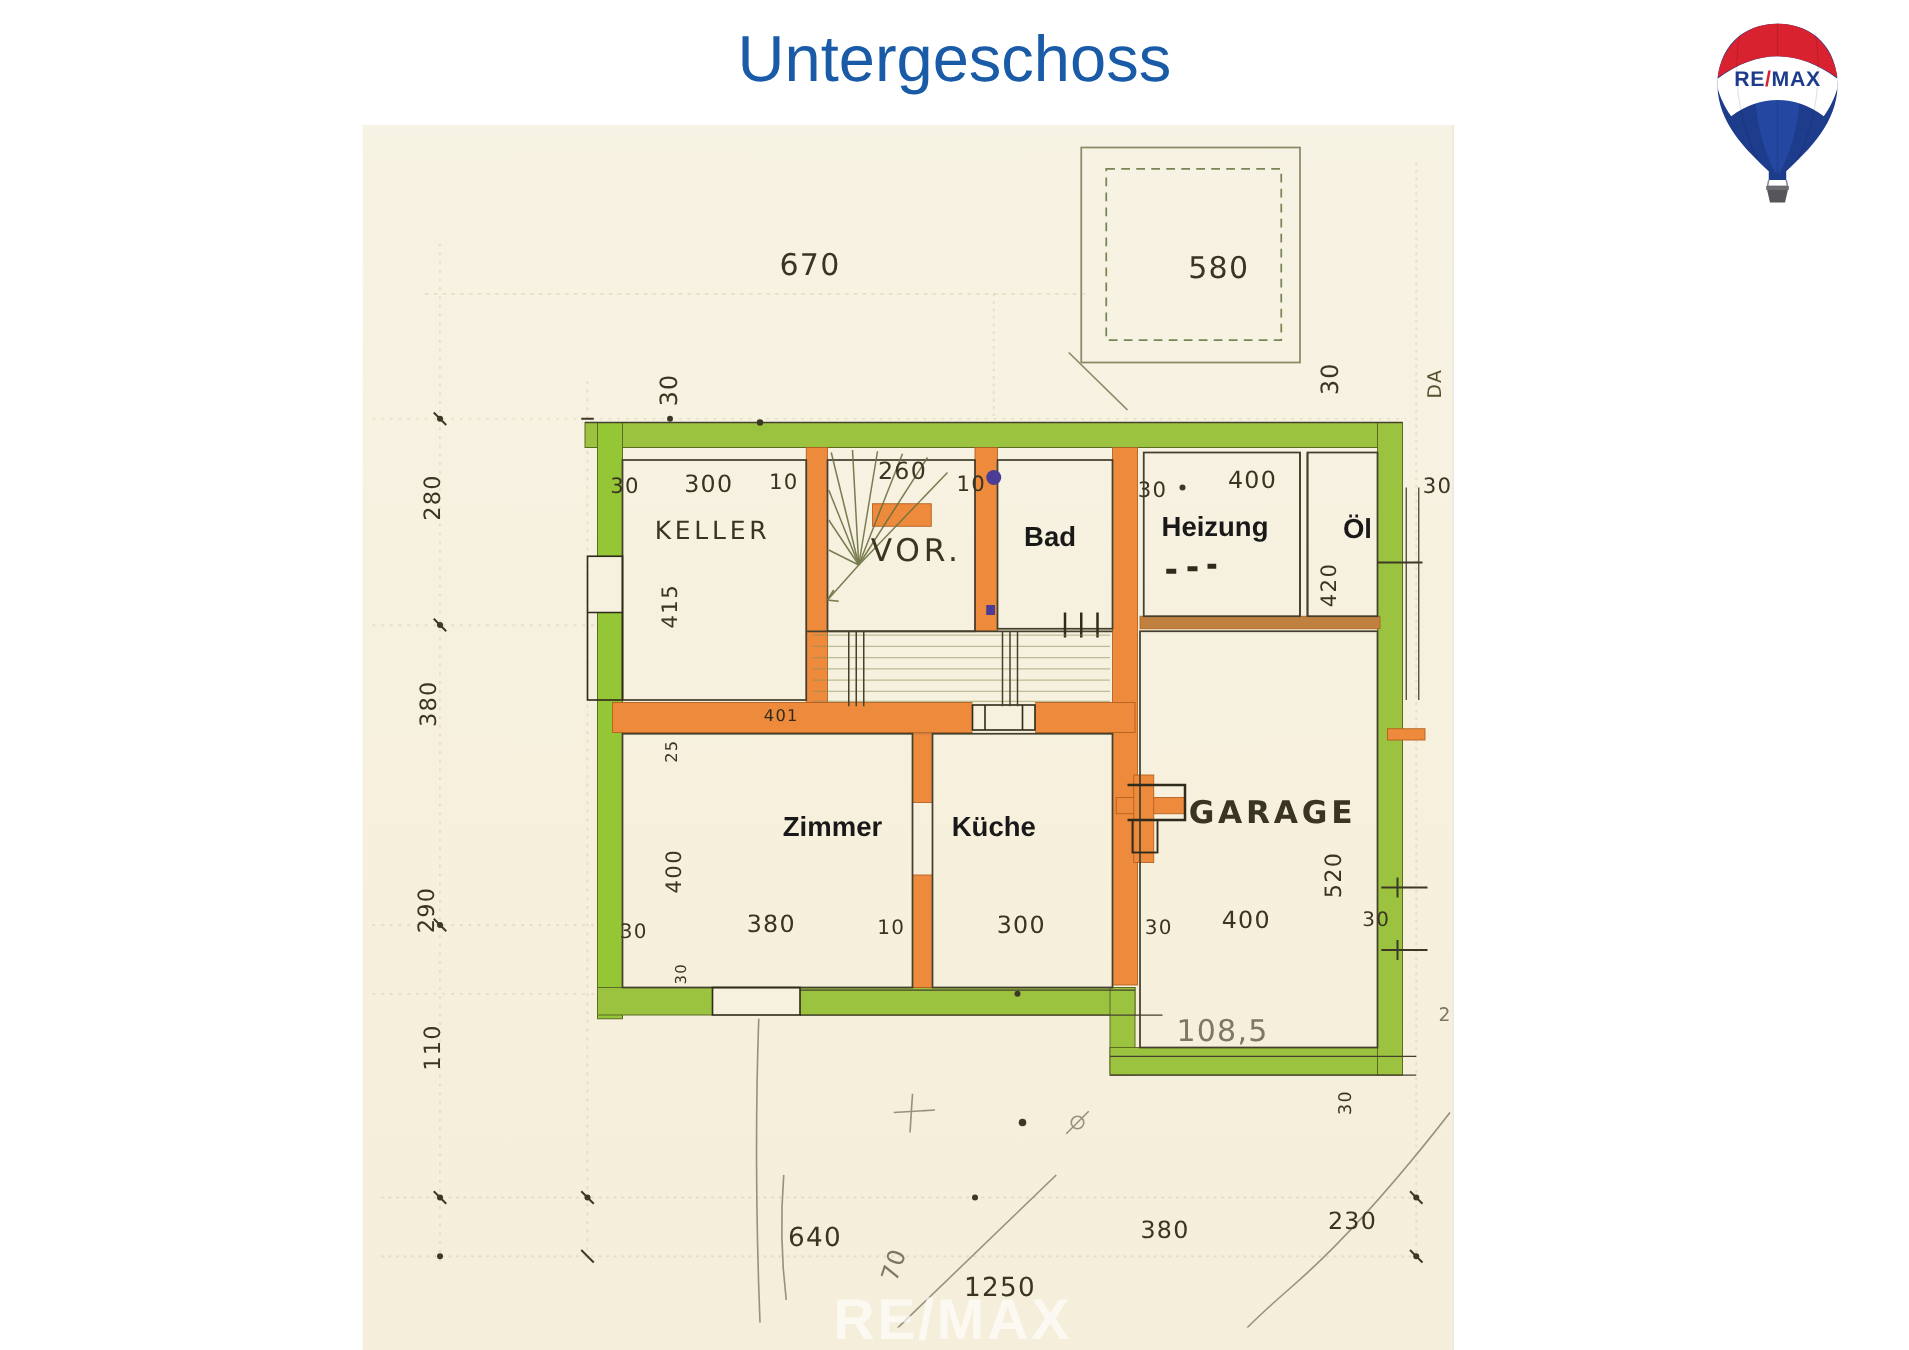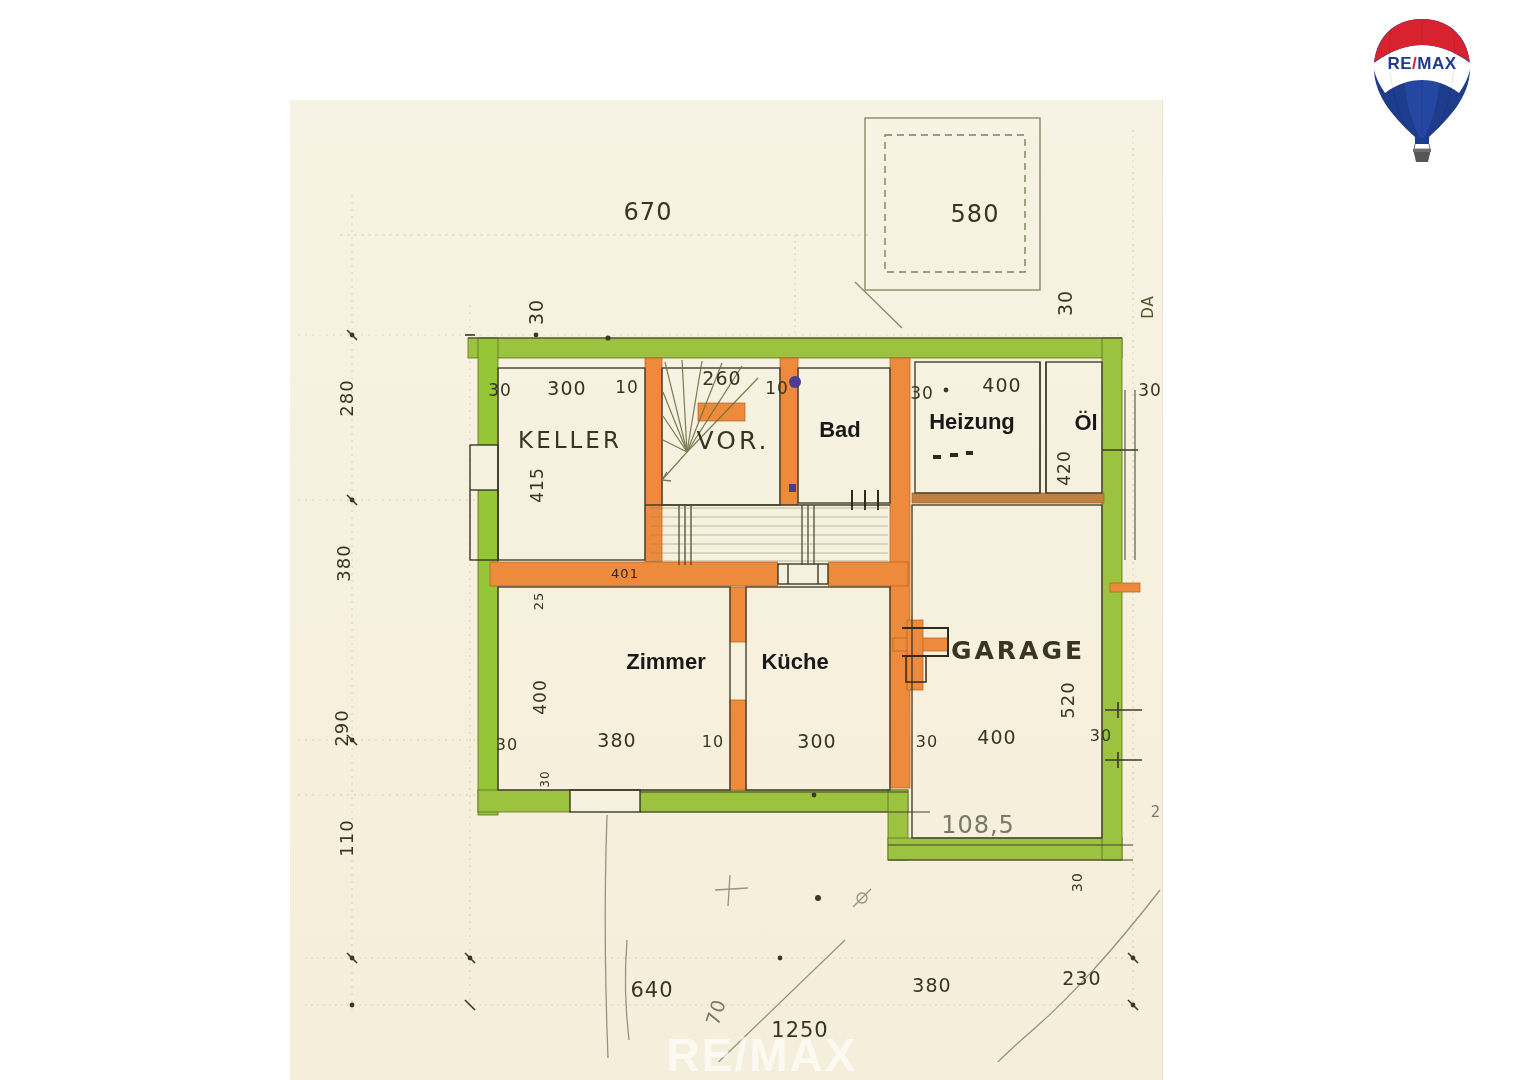--- a/index.html
+++ b/index.html
@@ -24,20 +24,21 @@
   #watermark{position:absolute;left:472px;top:928px;width:0;text-align:center;overflow:visible;}
   #watermark span{display:inline-block;transform:translate(-50%,0);
        color:#ffffff;opacity:.62;font-weight:700;font-size:46px;letter-spacing:2px;
        font-family:"Liberation Sans",sans-serif;}
 </style>
 </head>
 <body>
 
 <div id="stage">
 
+  <div id="title" style="color:#1a5ba7;">Untergeschoss</div>
 
   <svg id="logo" viewBox="0 0 112 152">
 
     <path d="M56,3 C85,3 104,23 104,52 C104,82 81,104 63,121 L63,128 L49,128 L49,121 C31,104 8,82 8,52 C8,23 27,3 56,3 Z" fill="#1e3c8c"></path>
     <path d="M56,3 C66,3 74,23 74,52 C74,84 66,106 58,122 L54,122 C46,106 38,84 38,52 C38,23 46,3 56,3 Z" fill="#2a52b5" opacity="0.55"></path>
 
     <path d="M8,47 C24,35 40,29 56,29 C72,29 88,35 104,47 L104,54 C102,62 98,70 93,77 C81,68 69,64 56,64 C43,64 31,68 19,77 C14,70 10,62 8,54 Z" fill="#ffffff"></path>
 
     <path d="M56,3 C82,3 100,20 104,46 C88,35 72,29 56,29 C40,29 24,35 8,46 C12,20 30,3 56,3 Z" fill="#d8222f"></path>
 
@@ -247,21 +248,21 @@
 
     <span class="lbl hand" style="left:210px;top:290px;font-size:17px;">30</span>
     <span class="lbl hand" style="left:277px;top:288px;font-size:19px;">300</span>
     <span class="lbl hand" style="left:337px;top:287px;font-size:17px;">10</span>
     <span class="lbl hand" style="left:432px;top:278px;font-size:19px;text-align:right;">260</span>
     <span class="lbl hand" style="left:487px;top:288px;font-size:17px;">10</span>
     <span class="lbl hand" style="left:632px;top:293px;font-size:17px;">30</span>
     <span class="lbl hand" style="left:712px;top:285px;font-size:19px;">400</span>
     <span class="lbl hand" style="left:860px;top:290px;font-size:17px;">30</span>
 
-    <span class="lbl hand room-hand" style="left:280px;top:340px;font-size:23px;text-align:center;">KELLER</span>
+    <span class="lbl hand room-hand" style="left:280px;top:324px;font-size:20px;text-align:center;">KELLER</span>
     <span class="lbl hand room-hand" style="left:443px;top:340px;font-size:25px;">VOR.</span>
     <span class="lbl print" style="left:550px;top:330px;font-size:22px;">Bad</span>
     <span class="lbl print" style="left:682px;top:322px;font-size:22px;">Heizung</span>
     <span class="lbl print" style="left:796px;top:323px;font-size:22px;">Öl</span>
     <span class="lbl print" style="left:340px;top:562px;font-size:22px;margin-left:36px;">Zimmer</span>
     <span class="lbl print" style="left:505px;top:562px;font-size:22px;">Küche</span>
     <span class="lbl hand room-hand" style="left:728px;top:550px;font-size:25px;font-weight:bold;">GARAGE</span>
 
     <span class="lbl hand rot" style="left:247px;top:385px;font-size:17px;">415</span>
     <span class="lbl hand rot" style="left:774px;top:368px;font-size:17px;">420</span>

